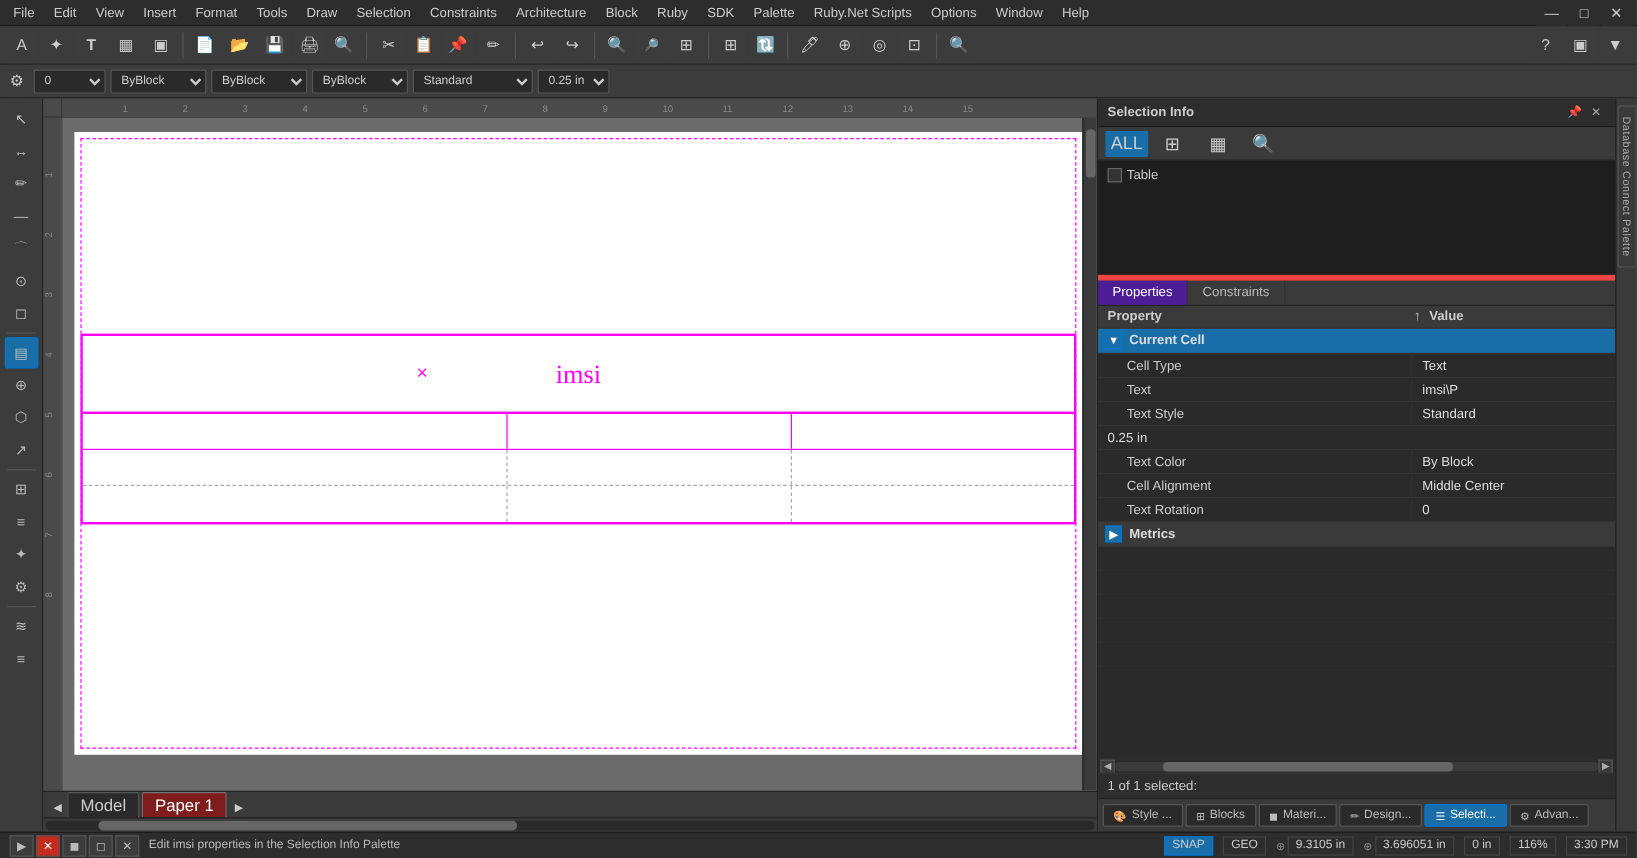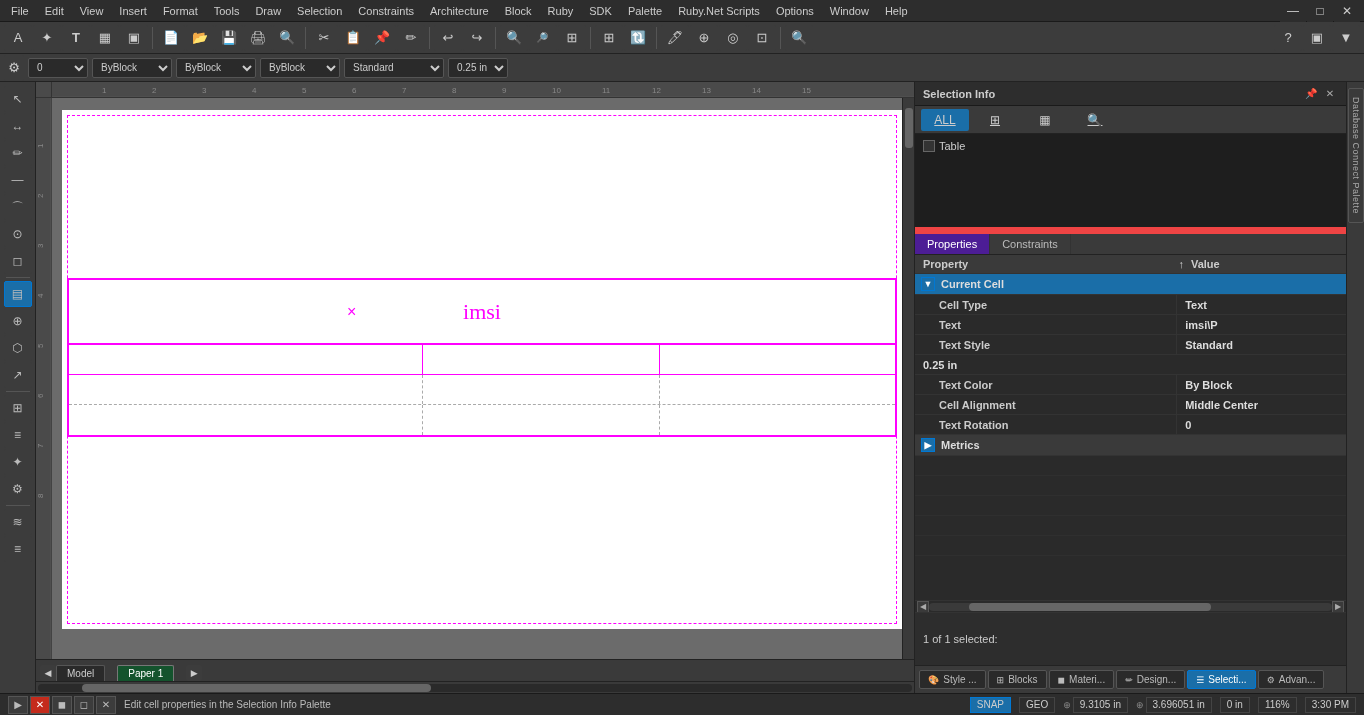--- a/index.html
+++ b/index.html
@@ -156,38 +156,37 @@
     .panel-toolbar {
       background: #3a3a3a;
       height: 28px;
       display: flex;
       align-items: center;
       padding: 0 6px;
       gap: 2px;
       border-bottom: 1px solid #222;
     }
     .pt-btn {
-      width: 48px; height: 22px;
+      width: 36px; height: 22px;
       background: #3a3a3a;
       border: 1px solid transparent;
       color: #ccc;
-      font-size: 12px;
+      font-size: 15px;
       cursor: pointer;
       display: flex; align-items: center; justify-content: center;
       border-radius: 2px;
-      text-decoration: underline;
     }
     .pt-btn.active { background: #1a6ea8; }
 
     
     .tree-view {
       background: #1e1e1e;
       height: 100px;
       padding: 4px;
-      border-bottom: 7px solid #ef4444;
+      border-bottom: 5px solid #ef4444;
     }
     .tree-item {
       display: flex;
       align-items: center;
       gap: 4px;
       padding: 2px 4px;
       color: #ccc;
       font-size: 11px;
     }
     .tree-checkbox {
@@ -251,21 +250,20 @@
       display: flex; align-items: center; justify-content: center;
       font-size: 9px;
       color: white;
       margin-right: 6px;
     }
 
     .prop-row {
       display: flex;
       border-bottom: 1px solid #333;
       min-height: 20px;
-      font-weight: bold;
     }
     .prop-name {
       flex: 1.5;
       padding: 2px 8px 2px 24px;
       font-size: 11px;
       color: #ccc;
       border-right: 1px solid #333;
       display: flex;
       align-items: center;
     }
@@ -336,30 +334,30 @@
     .tab-bar {
       background: #3a3a3a;
       height: 22px;
       display: flex;
       align-items: flex-end;
       padding: 0 4px;
       border-top: 1px solid #222;
     }
     .canvas-tab {
       padding: 2px 10px;
-      font-size: 10px;
+      font-size: 14px;
       background: #2a2a2a;
       border: 1px solid #555;
       border-bottom: none;
       color: #ccc;
       cursor: pointer;
-      margin-right: 12px;
+      margin-right: 2px;
       border-radius: 2px 2px 0 0;
     }
-    .canvas-tab.active { background: #14532d; color: white; border-color: #777; }
+    .canvas-tab.active { background: #7f1d1d; color: white; border-color: #777; }
     .bb-btn {
       width: 20px; height: 18px;
       background: #3c3c3c;
       border: 1px solid #555;
       color: #bbb;
       font-size: 10px;
       cursor: pointer;
       display: flex; align-items: center; justify-content: center;
     }
 
@@ -383,21 +381,21 @@
       background: #2a2a2a;
       display: flex;
       align-items: center;
       gap: 4px;
     }
     .pbt.active { background: #1a6ea8; border-color: #0078d4; color: white; }
     .pbt-icon { font-size: 9px; }
 
     
     .selected-count {
-      padding: 20px 8px;
+      padding: 4px 8px;
       font-size: 11px;
       color: #ccc;
       background: #2d2d2d;
       border-top: 1px solid #333;
     }
 
     .prop-empty-row {
       height: 20px;
       border-bottom: 1px solid #2f2f2f;
     }
@@ -758,21 +756,21 @@
 
   <div class="status-bar">
 
     <div style="display:flex; gap:2px;">
       <button class="bb-btn" style="width:20px;height:18px;background:#3c3c3c;border:1px solid #555;color:#bbb;font-size:10px;cursor:pointer;">▶</button>
       <button class="bb-btn" style="width:20px;height:18px;background:#c42b1c;border:1px solid #555;color:#fff;font-size:10px;cursor:pointer;">✕</button>
       <button class="bb-btn" style="width:20px;height:18px;background:#3c3c3c;border:1px solid #555;color:#bbb;font-size:10px;cursor:pointer;">◼</button>
       <button class="bb-btn" style="width:20px;height:18px;background:#3c3c3c;border:1px solid #555;color:#bbb;font-size:10px;cursor:pointer;">◻</button>
       <button class="bb-btn" style="width:20px;height:18px;background:#3c3c3c;border:1px solid #555;color:#bbb;font-size:10px;cursor:pointer;">✕</button>
     </div>
-    <span class="status-text">Edit cell properties in the Selection Info Palette</span>
+    <span class="status-text">Edit imsi properties in the Selection Info Palette</span>
     <div class="status-item active">SNAP</div>
     <div class="status-item">GEO</div>
     <div style="display:flex; align-items:center; gap:2px;">
       <span style="font-size:9px; color:#888;">⊕</span>
       <div class="status-item">9.3105 in</div>
     </div>
     <div style="display:flex; align-items:center; gap:2px;">
       <span style="font-size:9px; color:#888;">⊕</span>
       <div class="status-item">3.696051 in</div>
     </div>

